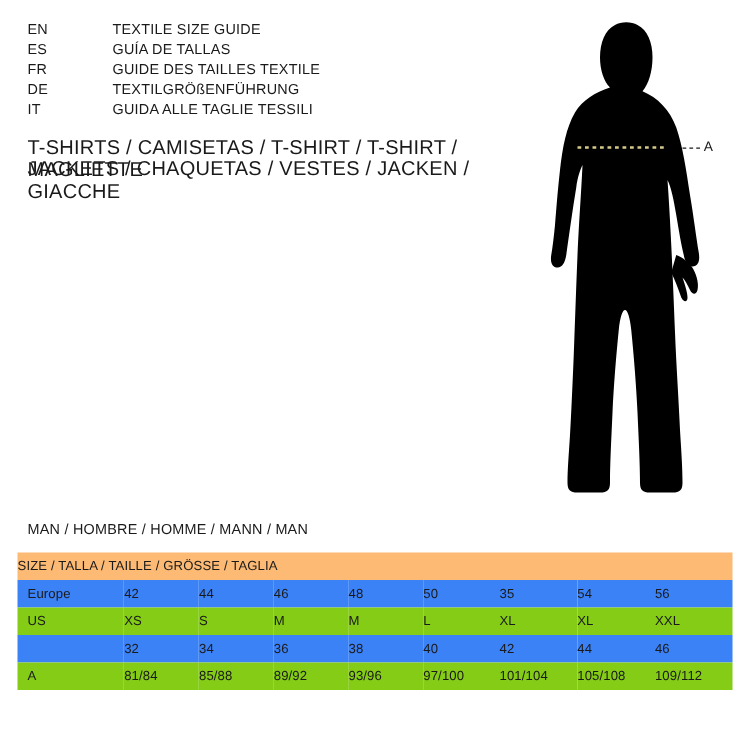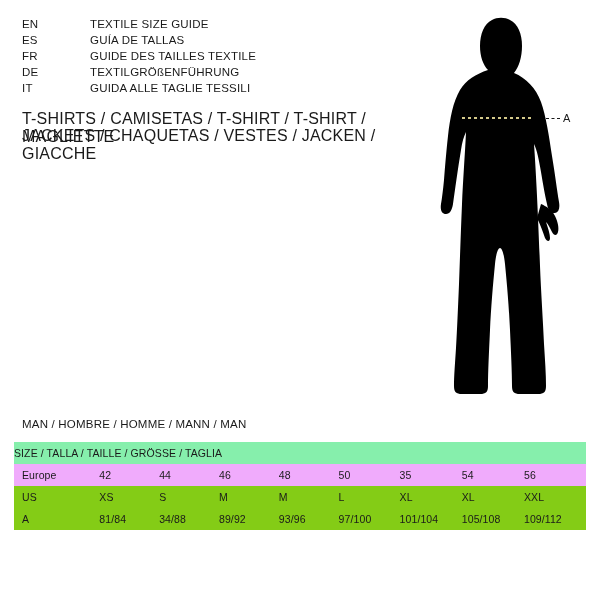--- a/index.html
+++ b/index.html
@@ -104,26 +104,26 @@
     font-size: 10.5px;
     color: #1a1a1a;
   }
   table.size-table td {
     padding: 3px 0 3px 0;
     height: 16px;
     vertical-align: middle;
     letter-spacing: 0.1px;
   }
   .row-head td {
-    background: #86efac;
+    background: #fdba74;
     font-size: 10.5px;
     padding-left: 8px;
   }
   .row-shade td {
-    background: #f0abfc;
+    background: #3b82f6;
   }
   .row-plain td {
     background: #84cc16;
   }
   .col-label {
     width: 88px;
     padding-left: 8px !important;
   }
   .cell {
     width: 68px;
@@ -256,24 +256,35 @@
         <td class="col-label">US</td>
         <td class="cell">XS</td>
         <td class="cell">S</td>
         <td class="cell">M</td>
         <td class="cell">M</td>
         <td class="cell">L</td>
         <td class="cell">XL</td>
         <td class="cell">XL</td>
         <td class="cell">XXL</td>
       </tr>
+      <tr class="row-shade">
+        <td class="col-label"></td>
+        <td class="cell">32</td>
+        <td class="cell">34</td>
+        <td class="cell">36</td>
+        <td class="cell">38</td>
+        <td class="cell">40</td>
+        <td class="cell">42</td>
+        <td class="cell">44</td>
+        <td class="cell">46</td>
+      </tr>
       <tr class="row-plain">
         <td class="col-label">A</td>
         <td class="cell">81/84</td>
-        <td class="cell">34/88</td>
+        <td class="cell">85/88</td>
         <td class="cell">89/92</td>
         <td class="cell">93/96</td>
         <td class="cell">97/100</td>
         <td class="cell">101/104</td>
         <td class="cell">105/108</td>
         <td class="cell">109/112</td>
       </tr>
     </tbody>
   </table>
 

